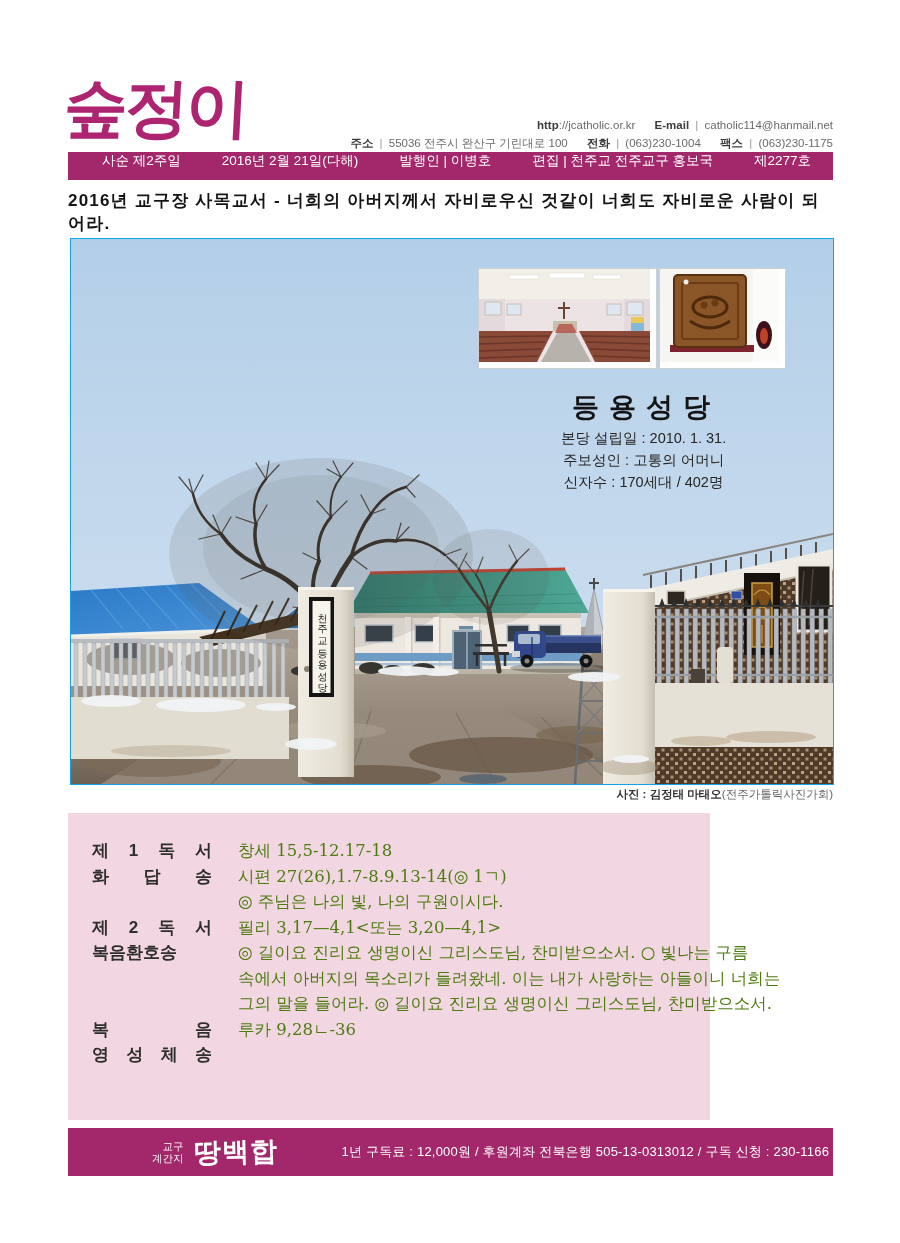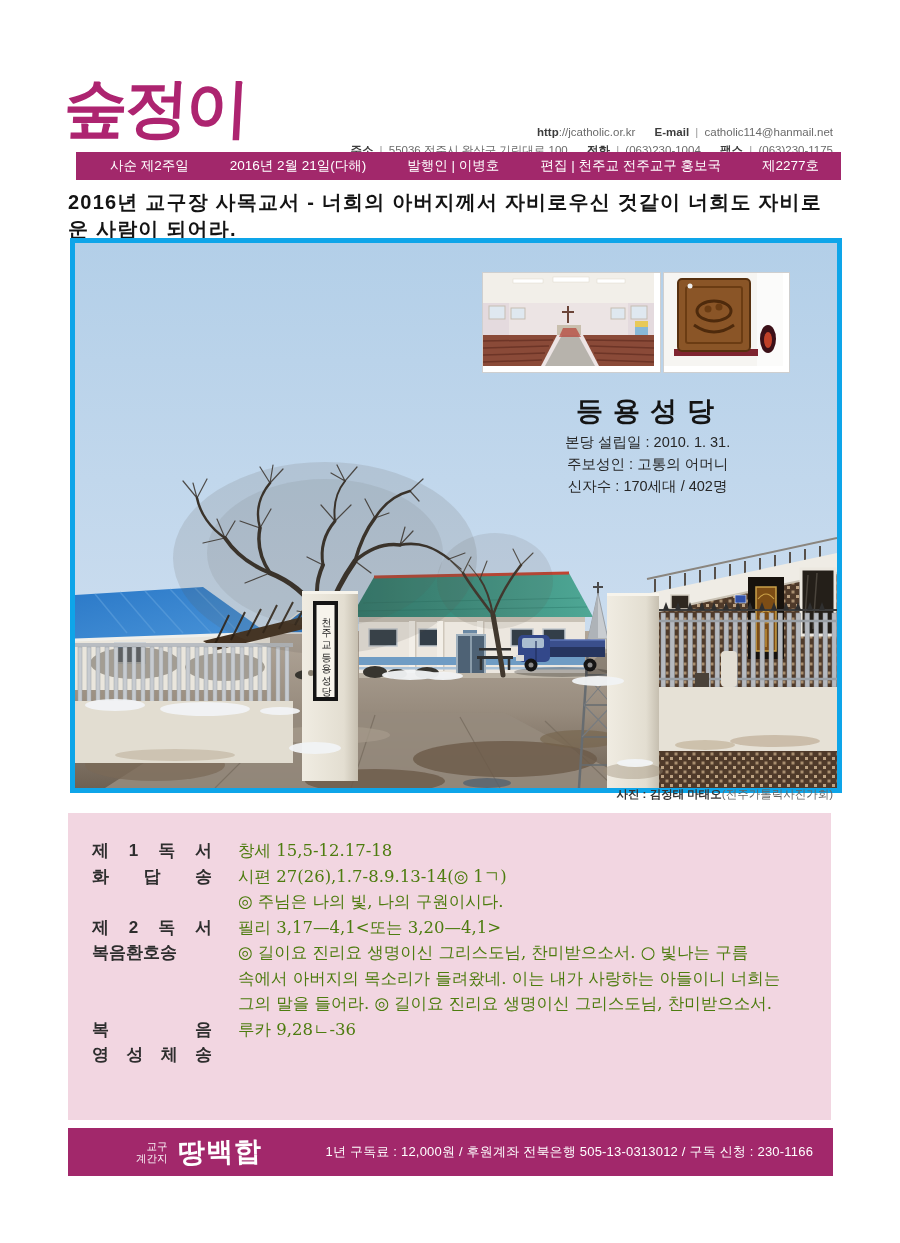--- a/index.html
+++ b/index.html
@@ -8,69 +8,69 @@
     font-family:"Liberation Sans",sans-serif;overflow:hidden;
   }
   .abs{position:absolute;}
 
   
   .logo{
     left:64px;top:76px;font-size:64px;font-weight:900;color:#ad2470;
     letter-spacing:-3px;transform:skewX(-3deg);line-height:1;
     font-family:"DejaVu Sans",sans-serif;
   }
-  .contact{right:67px;top:116px;text-align:right;font-size:11.5px;color:#6a6a6a;line-height:18px;white-space:nowrap;margin-top:7px;}
+  .contact{right:67px;top:116px;text-align:right;font-size:11.5px;color:#6a6a6a;line-height:18px;white-space:nowrap;}
   .contact b{color:#3c3c3c;font-weight:bold;}
   .contact .gap{display:inline-block;width:16px;}
   .contact .sep{color:#9a9a9a;padding:0 3px;}
 
   .issue-bar{
     left:68px;top:152px;width:765px;height:28px;background:#a2286b;color:#fff;
-    display:flex;align-items:center;justify-content:space-between;
-    padding:0 22px 0 34px;box-sizing:border-box;font-size:13.5px;white-space:nowrap;margin-left:8px;
-  }
-  .motto{left:68px;top:189px;width:765px;font-size:20px;font-weight:bold;color:#141414;letter-spacing:1.2px;}
+    display:flex;justify-content:space-between;
+    padding:0 22px 0 34px;box-sizing:border-box;font-size:13.5px;white-space:nowrap;
+  }
+  .motto{left:68px;top:189px;width:765px;font-size:17px;font-weight:bold;color:#141414;letter-spacing:1.2px;}
 
   
-  .photo{left:70px;top:238px;width:762px;height:545px;border:5px solid #0ea5e9;background:#c4d8ea;}
+  .photo{left:70px;top:238px;width:762px;height:545px;border:1px solid #0ea5e9;background:#c4d8ea;}
   .photo svg{position:absolute;left:0;top:0;}
   .inset{position:absolute;background:#fff;padding:3px;box-sizing:border-box;box-shadow:0 0 0 1px #cfcfcf;}
   .inset1{left:408px;top:30px;width:177px;height:99px;}
   .inset2{left:589px;top:30px;width:125px;height:99px;}
   .church-title{
     position:absolute;left:435px;top:150px;width:280px;text-align:center;
     font-size:27px;letter-spacing:10px;color:#141414;font-weight:600;
     font-family:"DejaVu Serif",serif;white-space:nowrap;
   }
   .church-info{position:absolute;left:490px;top:188px;font-size:14.5px;line-height:22px;color:#262626;white-space:nowrap;text-align:center;}
   .gate-sign-text{
     position:absolute;left:243px;top:363px;width:17px;height:90px;
     writing-mode:vertical-rl;text-orientation:upright;
     font-size:10px;letter-spacing:1.5px;color:#1b1b1b;line-height:17px;text-align:center;
   }
   .caption{left:70px;top:787px;width:763px;text-align:right;font-size:11.5px;color:#666;}
   .caption b{color:#333;margin-left:24px;}
 
   
   .readings{
-    left:68px;top:813px;width:763px;height:307px;background:#f2d6e1;
+    left:68px;top:813px;width:642px;height:307px;background:#f2d6e1;
     box-sizing:border-box;padding:25px 20px 0 24px;
   }
   .r-row{display:flex;margin:0;}
   .r-label{
     width:120px;flex:0 0 120px;font-weight:bold;color:#2e2e2e;font-size:17px;line-height:25.5px;
     text-align:justify;text-align-last:justify;white-space:normal;
   }
   .r-content{margin-left:26px;color:#4d7c0f;font-size:16.5px;line-height:25.5px;font-family:"DejaVu Serif","Liberation Serif",serif;}
   .r-line{white-space:nowrap;}
 
   
   .footer-bar{
     left:68px;top:1128px;width:765px;height:48px;background:#a2286b;color:#fff;
-    display:flex;align-items:center;box-sizing:border-box;
+    display:flex;align-items:center;box-sizing:border-box;padding-left:16px;
   }
   .q-label{margin-left:68px;font-size:10.5px;line-height:12.5px;text-align:right;opacity:.95;}
   .q-logo{margin-left:10px;font-size:27px;font-weight:900;letter-spacing:1px;transform:rotate(-1.5deg);font-family:"DejaVu Sans",sans-serif;}
   .sub-info{margin-left:64px;font-size:13px;letter-spacing:.2px;white-space:nowrap;}
 </style>
 </head>
 <body>
 
 <div class="abs logo">숲정이</div>
 

